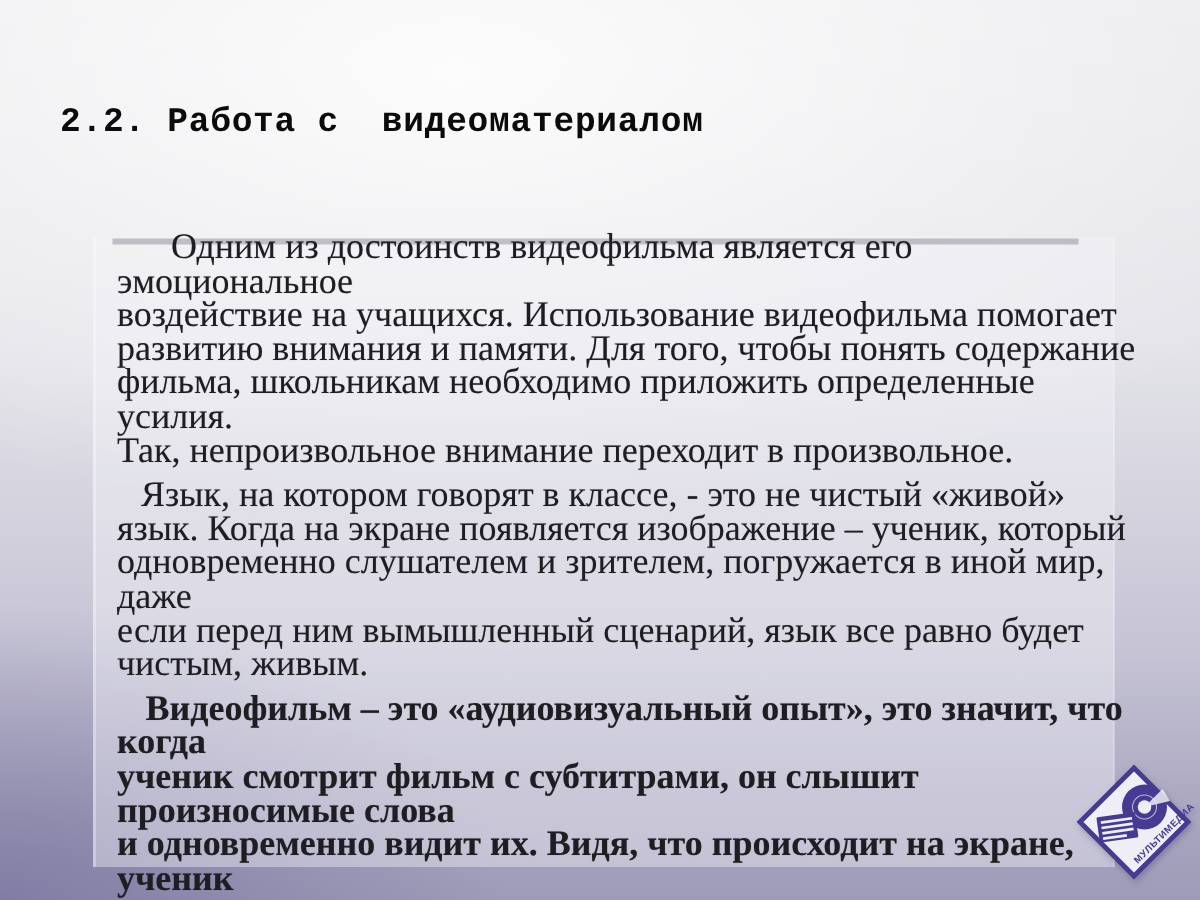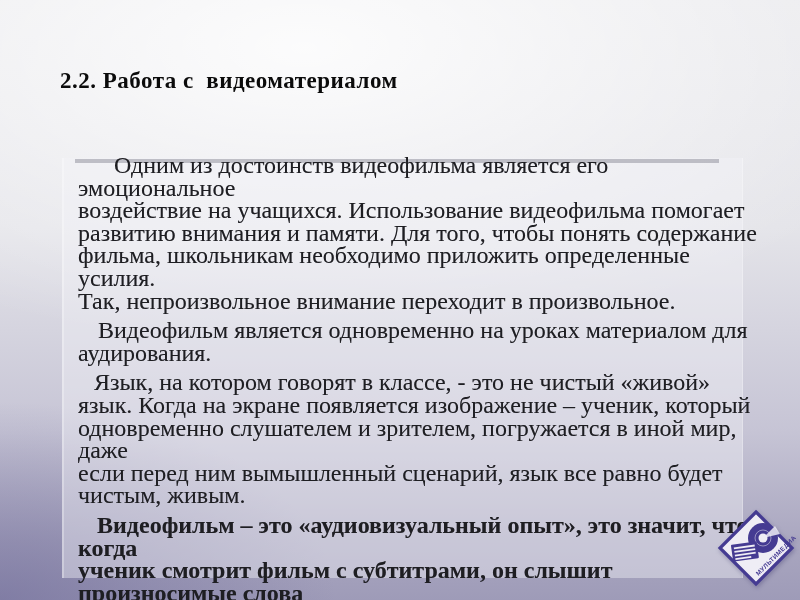--- a/index.html
+++ b/index.html
@@ -32,23 +32,23 @@
   .top-rule {
     position: absolute;
     left: 75px;
     top: 159px;
     width: 644px;
     height: 4px;
     background: rgba(148,148,158,0.55);
   }
   .slide-title {
     position: absolute;
-    left: 60px;
+    left: 40px;
     top: 68px;
-    font-family: Liberation Serif, serif;
+    font-family: Liberation Mono, monospace;
     font-weight: 700;
     font-size: 23px;
     letter-spacing: 0.5px;
     color: #0b0b0b;
     white-space: pre;
     text-align: right;
   }
   .body-text {
     position: absolute;
     left: 78px;
@@ -86,22 +86,20 @@
   <div class="top-rule"></div>
 
   <div class="slide-title">2.2. Работа с  видеоматериалом</div>
 
   <div class="body-text">
     <p class="p1">Одним из достоинств видеофильма является его эмоциональное
 воздействие на учащихся. Использование видеофильма помогает
 развитию внимания и памяти.  Для того, чтобы понять содержание
 фильма, школьникам необходимо приложить определенные усилия.
 Так, непроизвольное внимание переходит в произвольное.</p>
-    <p class="p2">Видеофильм является одновременно на уроках материалом для
-аудирования.</p>
     <p class="p3">Язык, на котором говорят в классе, - это не чистый «живой»
 язык. Когда на экране появляется изображение – ученик, который
 одновременно слушателем и зрителем, погружается в иной мир, даже
 если перед ним вымышленный сценарий, язык все равно будет
 чистым, живым.</p>
     <p class="p4">Видеофильм – это «аудиовизуальный опыт», это значит, что когда
 ученик смотрит фильм с субтитрами, он слышит произносимые слова
 и одновременно видит их. Видя, что происходит на экране, ученик
 может лучше вникнуть в речь героев и понять, почему они произносят
 именно эти слова и фразы? Здесь становится понятной и очевидной

